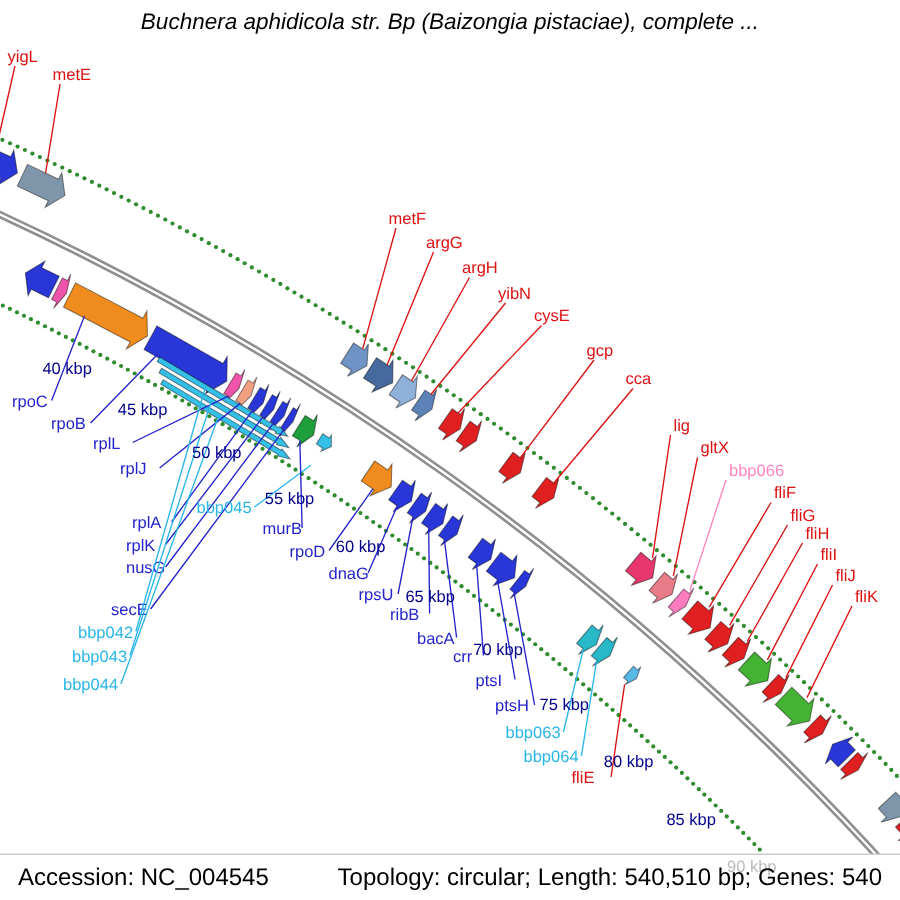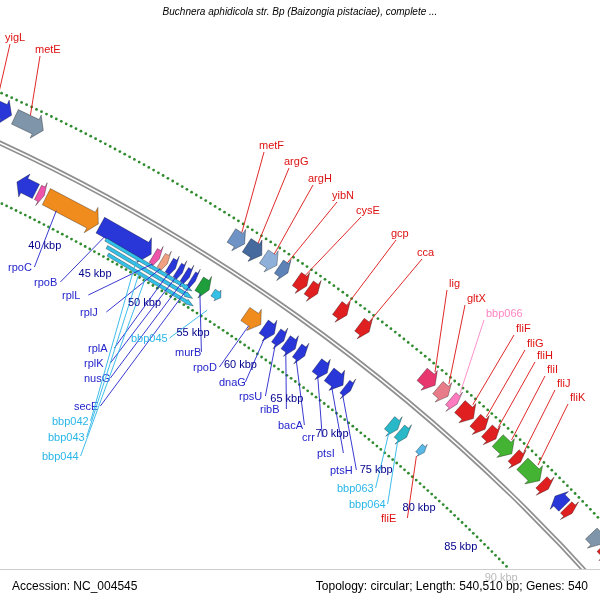--- a/index.html
+++ b/index.html
@@ -1,24 +1,24 @@
 <!DOCTYPE html>
 <html><head>
 <meta charset="utf-8">
 <style>
   html,body{margin:0;padding:0;background:#fff;}
   body{width:600px;height:600px;overflow:hidden;position:relative;
        font-family:"Liberation Sans",sans-serif;}
   .title{position:absolute;top:6px;left:0;width:600px;text-align:center;
-         font-style:italic;font-size:10px;color:#000;z-index:3;}
+         font-style:italic;font-size:15px;color:#000;z-index:3;}
   svg{position:absolute;top:0;left:0;z-index:1;}
   svg text{font-family:"Liberation Sans",sans-serif;}
   .footer{position:absolute;top:571px;left:0;width:600px;height:29px;
           display:flex;justify-content:space-between;align-items:center;
-          padding:0 12px;box-sizing:border-box;font-size:12px;color:#000;z-index:3;}
+          padding:0 12px;box-sizing:border-box;font-size:16px;color:#000;z-index:3;}
 </style>
 </head>
 <body>
 
 <div class="title">Buchnera aphidicola str. Bp (Baizongia pistaciae), complete ...</div>
 
 <svg id="map" width="600" height="600" viewBox="0 0 600 600">
     <path d="M -56.6 118.0 A 1846 1846 0 0 1 597.7 584.8" stroke="#8f8f8f" stroke-width="5" fill="none"></path>
     <path d="M -56.6 118.0 A 1846 1846 0 0 1 597.7 584.8" stroke="#ffffff" stroke-width="1.5" fill="none"></path>
     <g fill="#2e8b2e">

